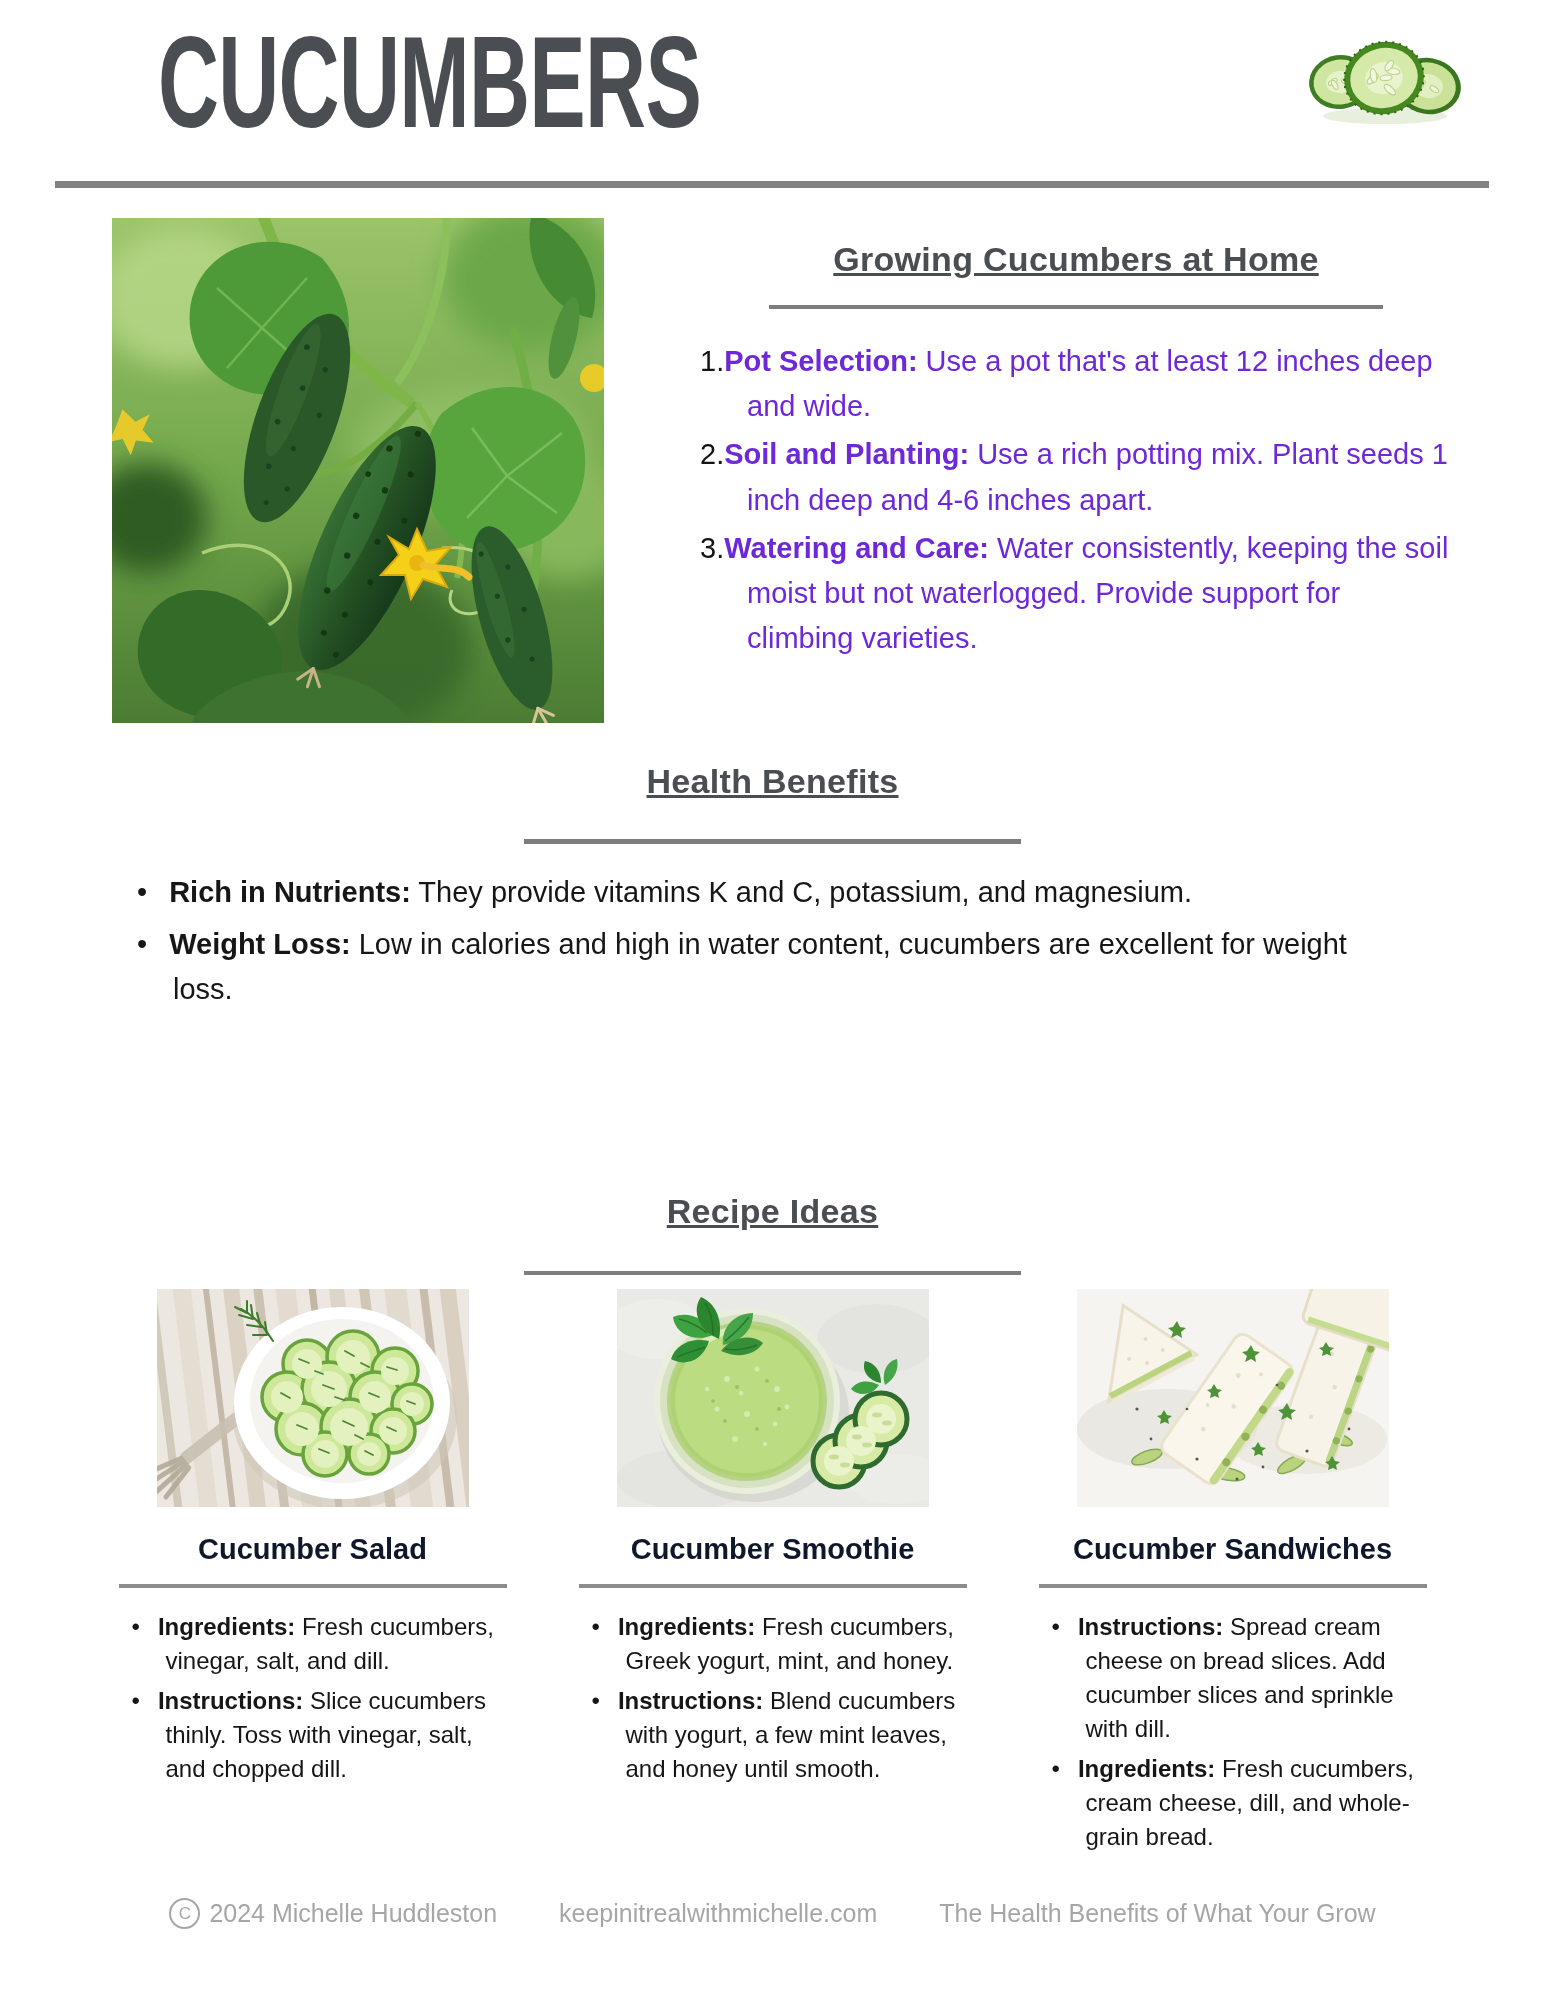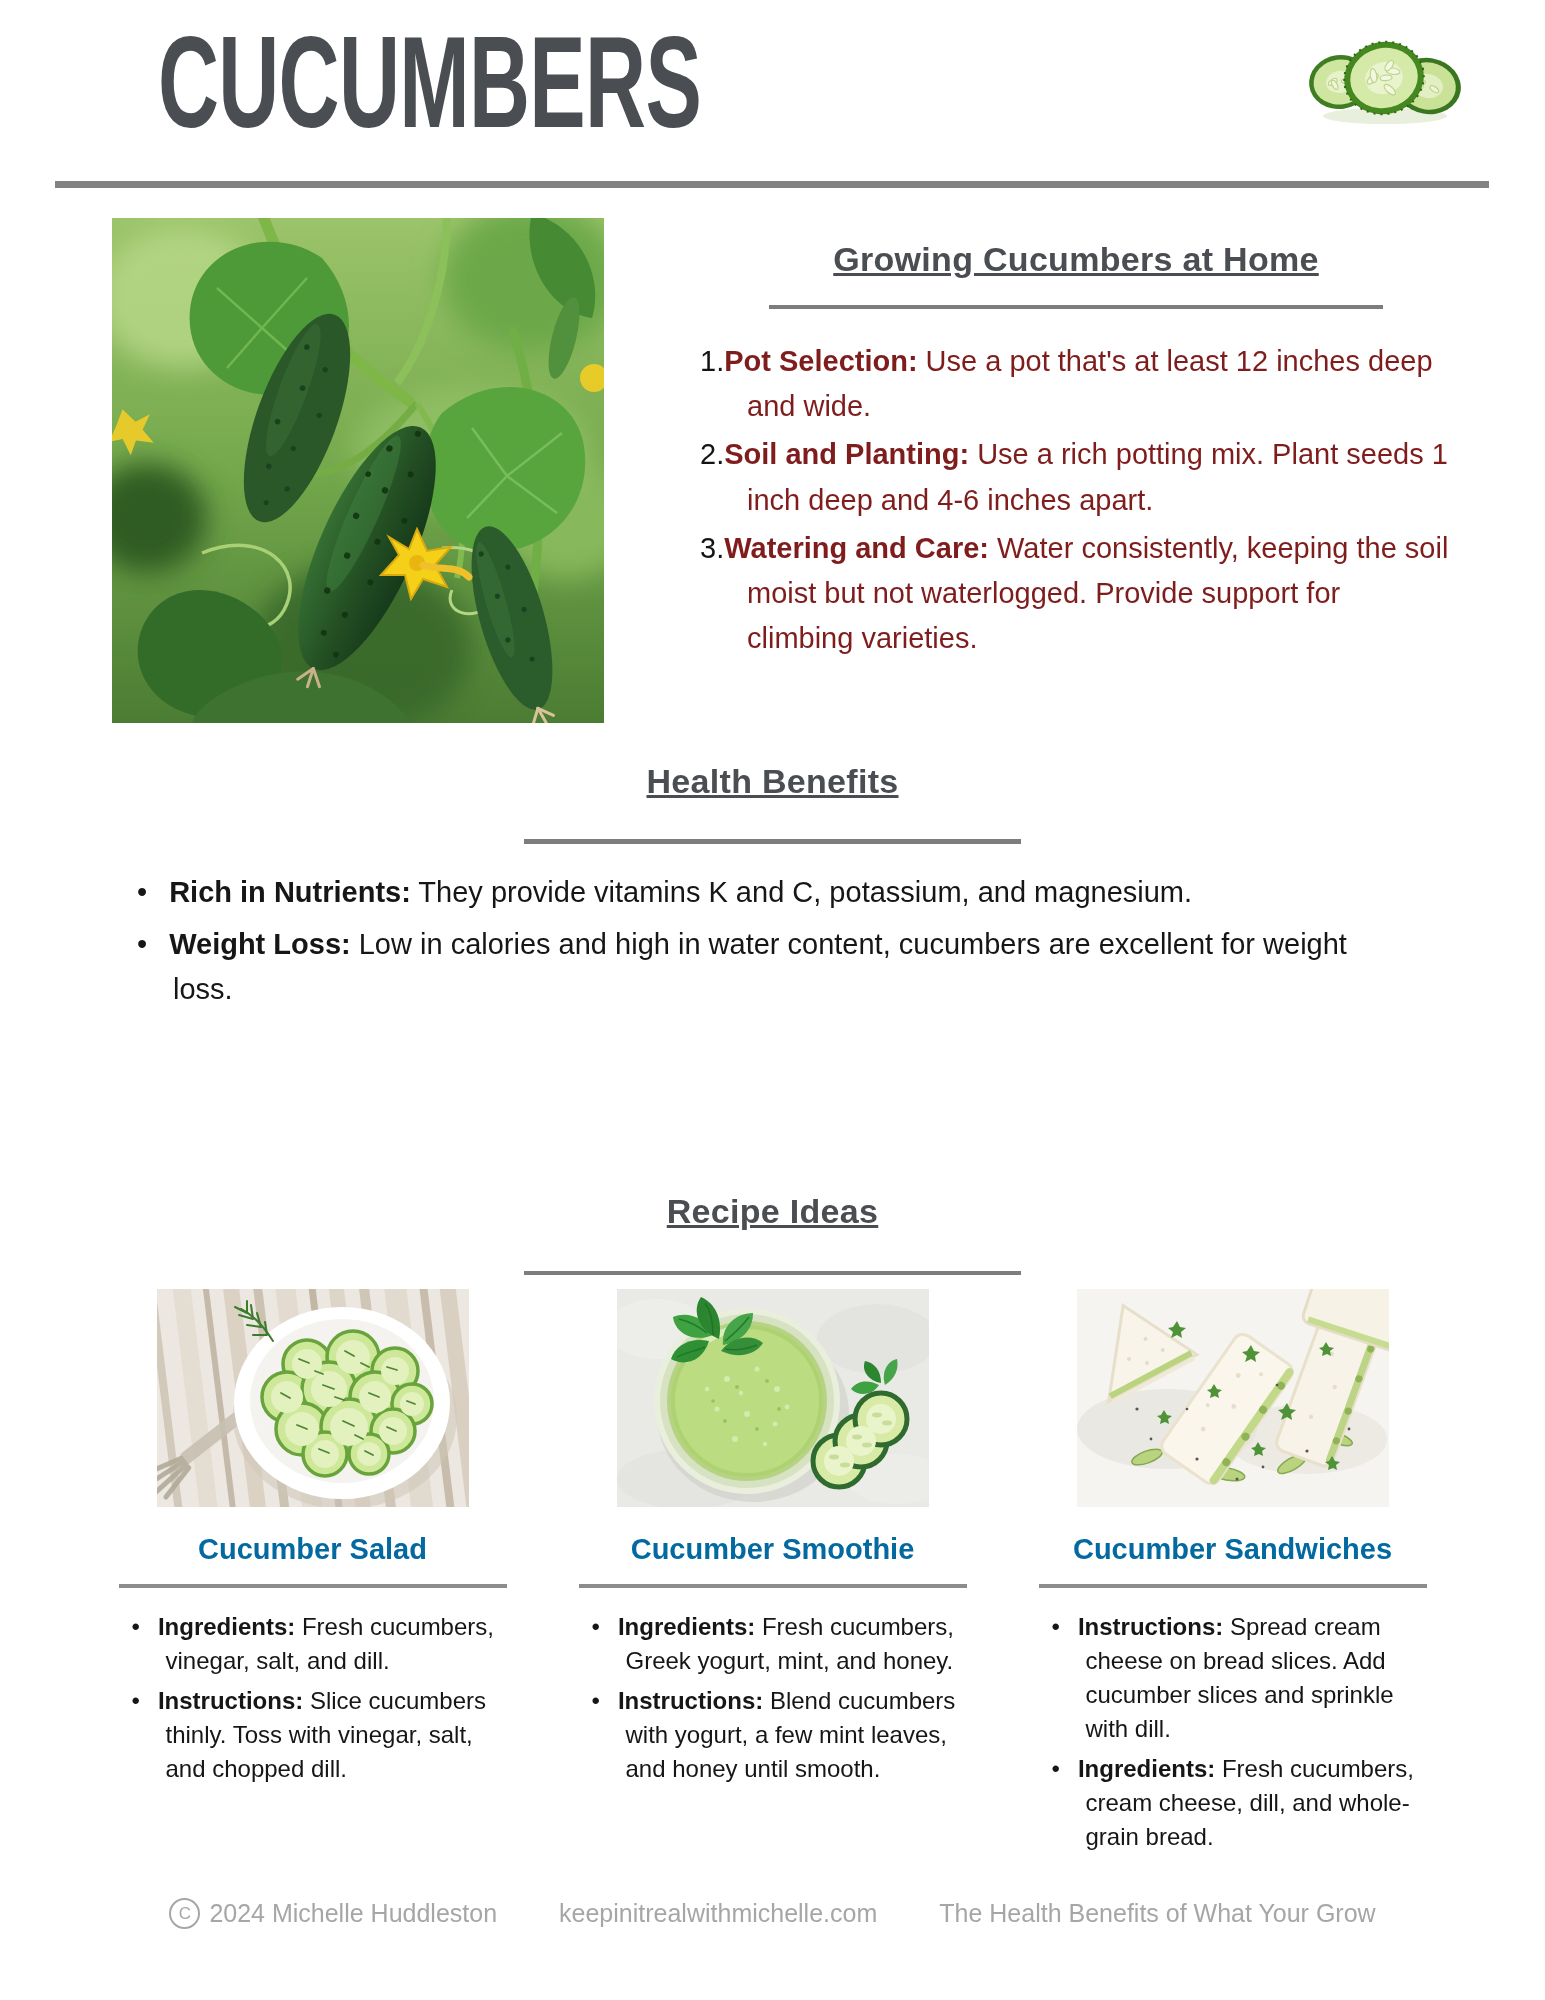--- a/index.html
+++ b/index.html
@@ -20,39 +20,39 @@
   .rule-top { position:absolute; top:181px; left:55px; width:1434px; height:7px;
     background:var(--divider_gray, #828282); }
 
   
   .garden-photo { position:absolute; left:112px; top:218px; width:492px; height:505px; overflow:hidden; }
 
   .growing { position:absolute; left:700px; top:240px; width:752px; }
   .section-heading { font-weight:700; font-size:34px; color:var(--heading_dark,#4d5156); text-align:center; letter-spacing:.3px;text-decoration:underline; }
   .growing .divider { width:614px; height:4px; background:#7d7d7d; margin:26px auto 30px; }
 
-  .grow-list { list-style:none; counter-reset:item; font-size:29px; line-height:1.56; color:#7f1d1d; }
+  .grow-list { list-style:none; counter-reset:item; font-size:29px; line-height:1.56; color:#6d28d9; }
   .grow-list li { counter-increment:item; padding-left:47px; text-indent:-47px; margin-bottom:3px; }
   .grow-list li::before { content:counter(item) "."; color:#141414; }
   .item-label { font-weight:700; }
 
   
   .health { position:absolute; top:762px; left:0; width:100%; }
   .health .divider { width:497px; height:5px; background:#7d7d7d; margin:38px auto 26px; }
   .benefit-list { list-style:none; margin-left:137px; width:1260px; font-size:29px; line-height:1.55; }
   .benefit-list li { padding-left:36px; text-indent:-36px; margin-bottom:7px; }
   .benefit-list li::before { content:"•"; font-size:29px; padding-right:22px; }
 
   
   .recipes { position:absolute; top:1192px; left:0; width:100%; }
   .recipes .divider { width:497px; height:4px; background:#7d7d7d; margin:40px auto 0; }
   .cards { display:flex; justify-content:center; gap:70px; margin-top:14px; }
   .card { width:390px; }
   .card-photo { display:block; width:312px; height:218px; margin:0 auto; overflow:hidden; }
-  .card-title { margin-top:26px; text-align:center; font-weight:700; font-size:29px; color:#0369a1; }
+  .card-title { margin-top:26px; text-align:center; font-weight:700; font-size:29px; color:#0f172a; }
   .card .divider { width:388px; height:4px; background:#8c8c8c; margin:18px auto 0; }
   .card-list { list-style:none; margin-top:22px; font-size:24px; line-height:1.42; padding:0 2px 0 14px; }
   .card-list li { padding-left:34px; text-indent:-34px; margin-bottom:6px; }
   .card-list li::before { content:"•"; padding-right:18px; }
 
   
   .footer { position:absolute; top:1898px; left:0; width:100%; display:flex; justify-content:center;
     gap:62px; align-items:center; color:var(--footer_gray,#a6a6a6); font-size:25px; }
   .copyright { display:flex; align-items:center; gap:9px; }
   .c-circle { display:inline-flex; align-items:center; justify-content:center;

